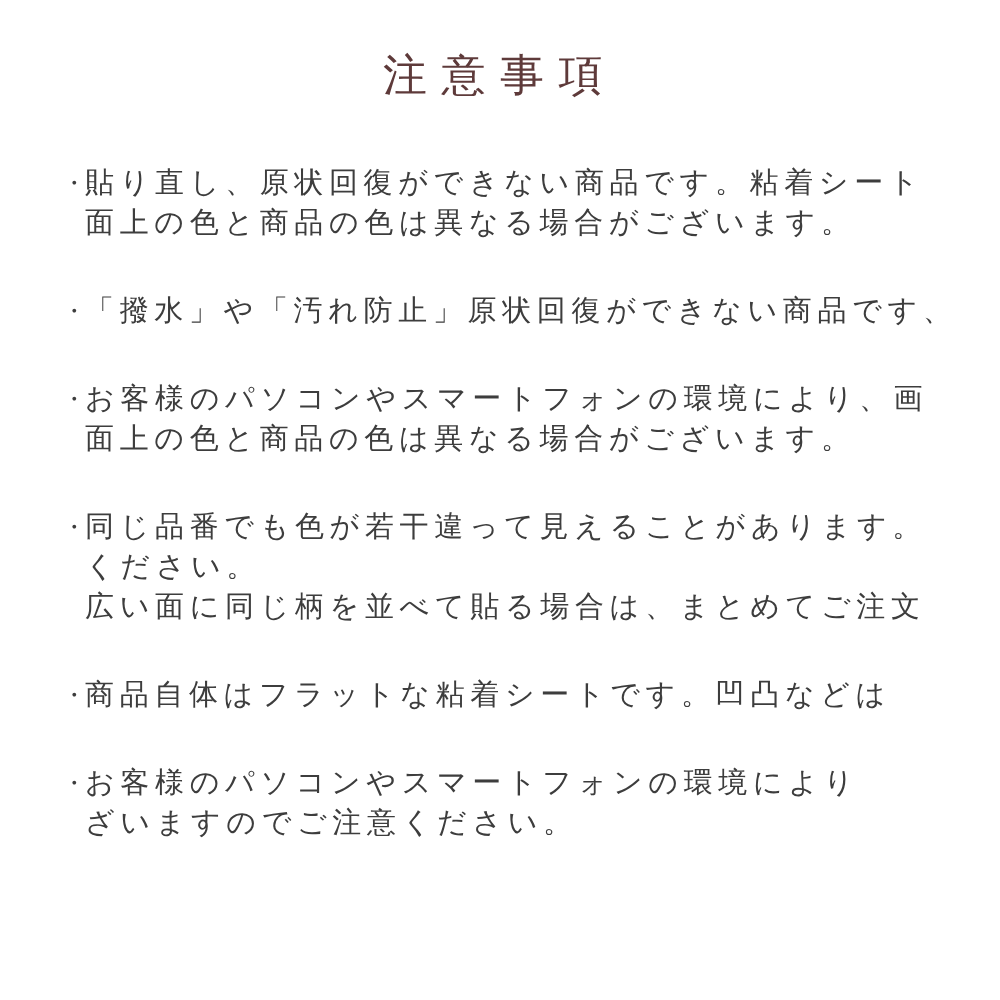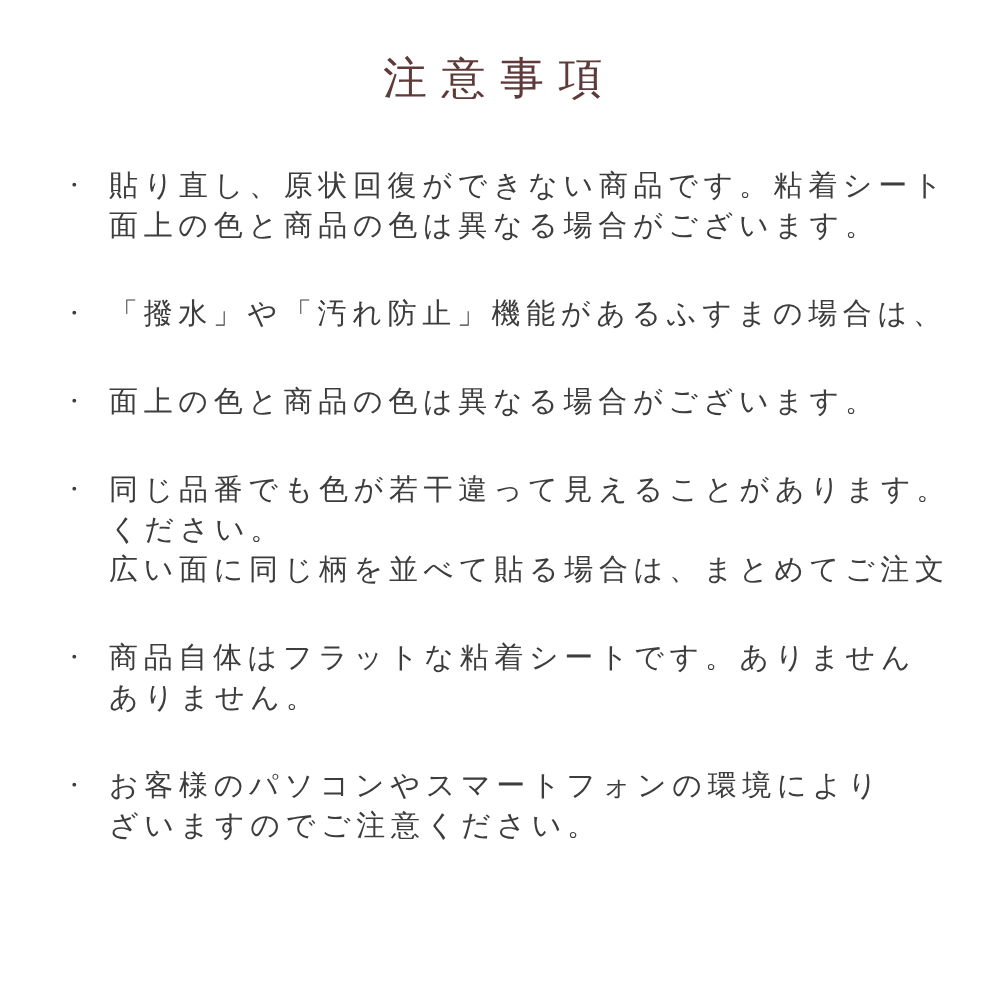--- a/index.html
+++ b/index.html
@@ -16,20 +16,21 @@
     width: 1000px;
     height: 1000px;
     background: var(--bg-color);
     font-family: "Liberation Sans", "DejaVu Sans", sans-serif;
     overflow: hidden;
   }
   .page {
     width: 1000px;
     height: 1000px;
     position: relative;
+    font-family: Liberation Mono, monospace;
   }
   .title {
     margin: 0;
     padding-top: 56px;
     text-align: center;
     font-size: 44px;
     line-height: 1;
     font-weight: 400;
     letter-spacing: 0.33em;
     color: var(--title-color);
@@ -49,21 +50,21 @@
   }
   .note:last-child { margin-bottom: 0; }
   .bullet {
     flex: 0 0 23px;
     width: 23px;
     font-size: 24px;
     line-height: 40px;
     letter-spacing: 0;
   }
   .note-text { flex: 1 1 auto; }
-  .line { white-space: nowrap; margin-left: 24px; }
+  .line { white-space: nowrap; }
 </style>
 </head>
 <body>
 
 <div class="page">
 
   <h1 class="title">注意事項</h1>
 
   <div class="notes">
 
@@ -71,45 +72,45 @@
       <span class="bullet">・</span>
       <div class="note-text">
         <div class="line">貼り直し、原状回復ができない商品です。粘着シート</div>
         <div class="line">面上の色と商品の色は異なる場合がございます。</div>
       </div>
     </div>
 
     <div class="note">
       <span class="bullet">・</span>
       <div class="note-text">
-        <div class="line">「撥水」や「汚れ防止」機能があるふすまの場合は、</div>
+        <div class="line">「撥水」や「汚れ防止」原状回復ができない商品です、</div>
       </div>
     </div>
 
     <div class="note">
       <span class="bullet">・</span>
       <div class="note-text">
+        <div class="line">お客様のパソコンやスマートフォンの環境により、画</div>
         <div class="line">面上の色と商品の色は異なる場合がございます。</div>
       </div>
     </div>
 
     <div class="note">
       <span class="bullet">・</span>
       <div class="note-text">
         <div class="line">同じ品番でも色が若干違って見えることがあります。</div>
         <div class="line">ください。</div>
         <div class="line">広い面に同じ柄を並べて貼る場合は、まとめてご注文</div>
       </div>
     </div>
 
     <div class="note">
       <span class="bullet">・</span>
       <div class="note-text">
-        <div class="line">商品自体はフラットな粘着シートです。ありません</div>
-        <div class="line">ありません。</div>
+        <div class="line">商品自体はフラットな粘着シートです。凹凸などは</div>
       </div>
     </div>
 
     <div class="note">
       <span class="bullet">・</span>
       <div class="note-text">
         <div class="line">お客様のパソコンやスマートフォンの環境により</div>
         <div class="line">ざいますのでご注意ください。</div>
       </div>
     </div>

